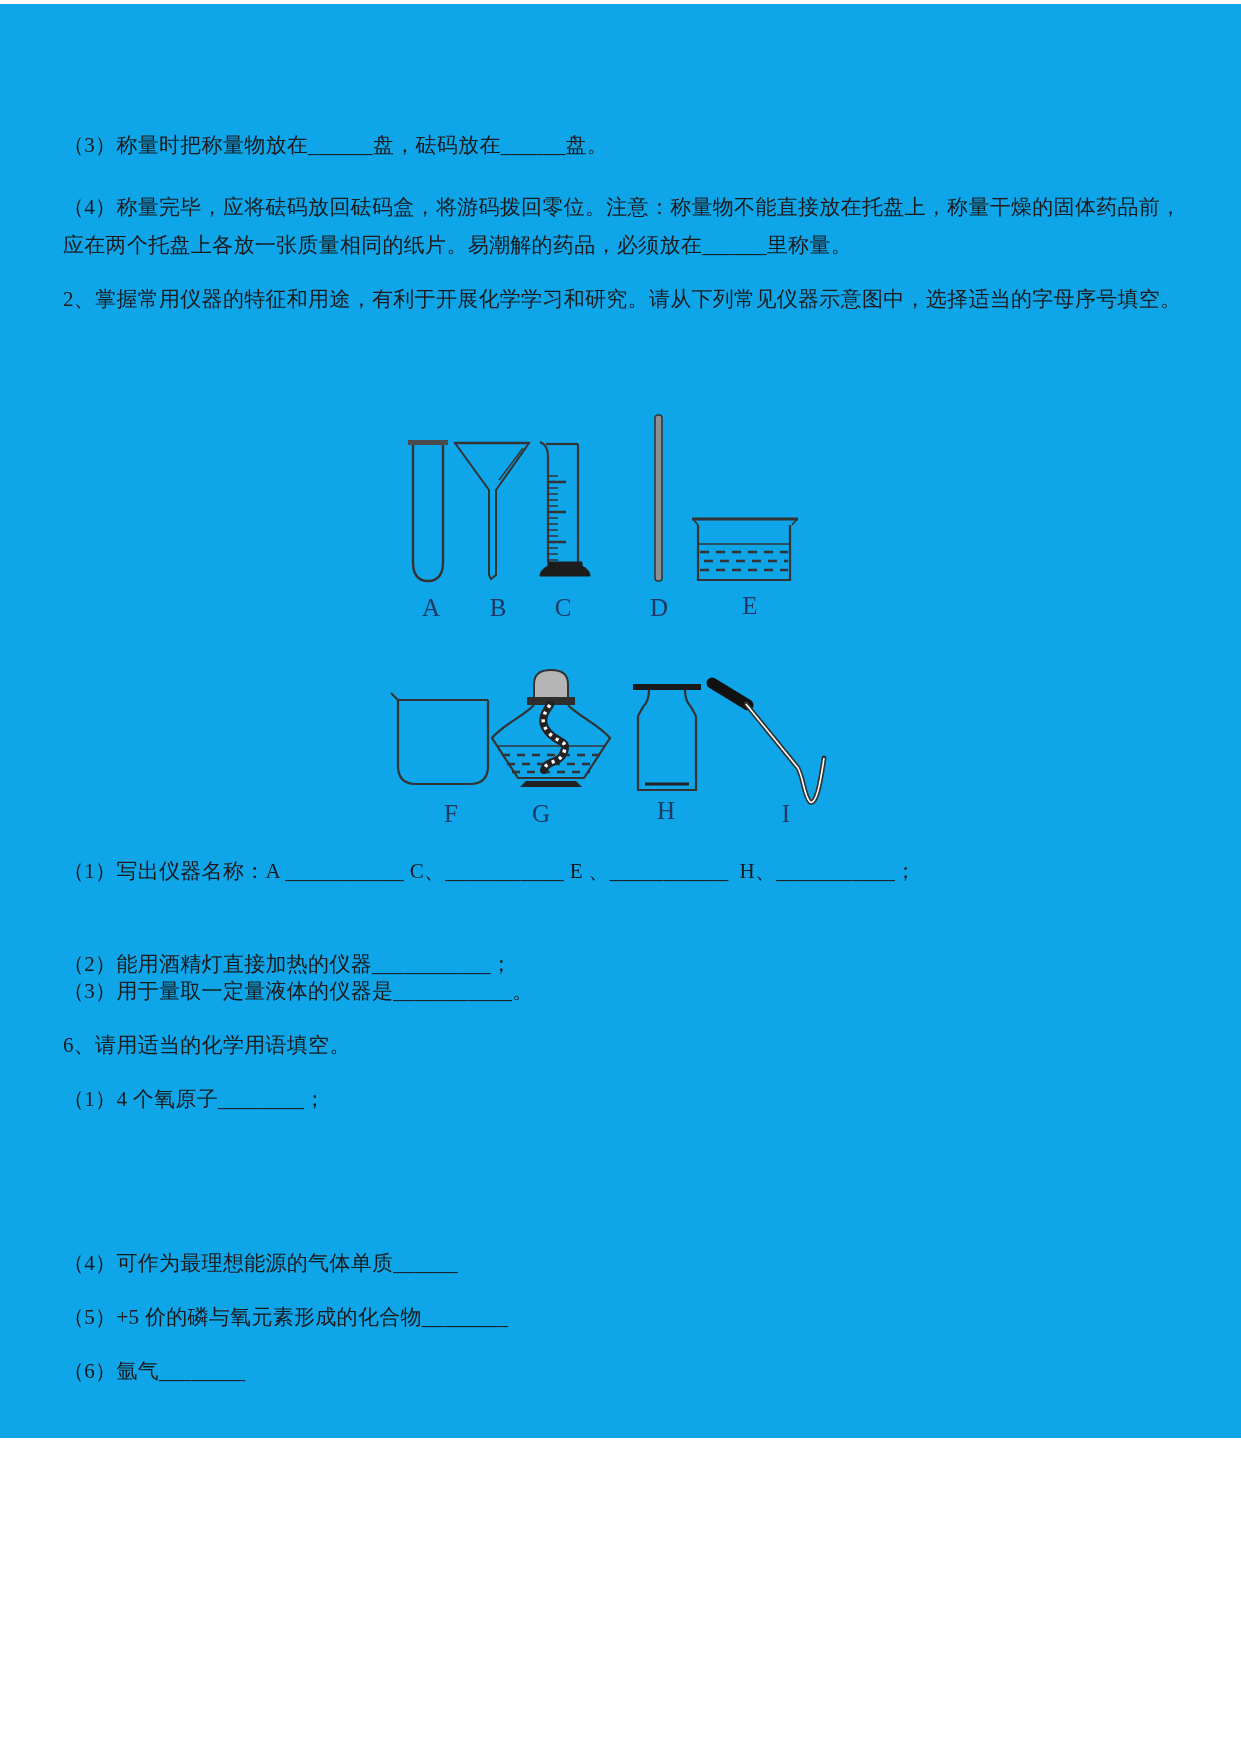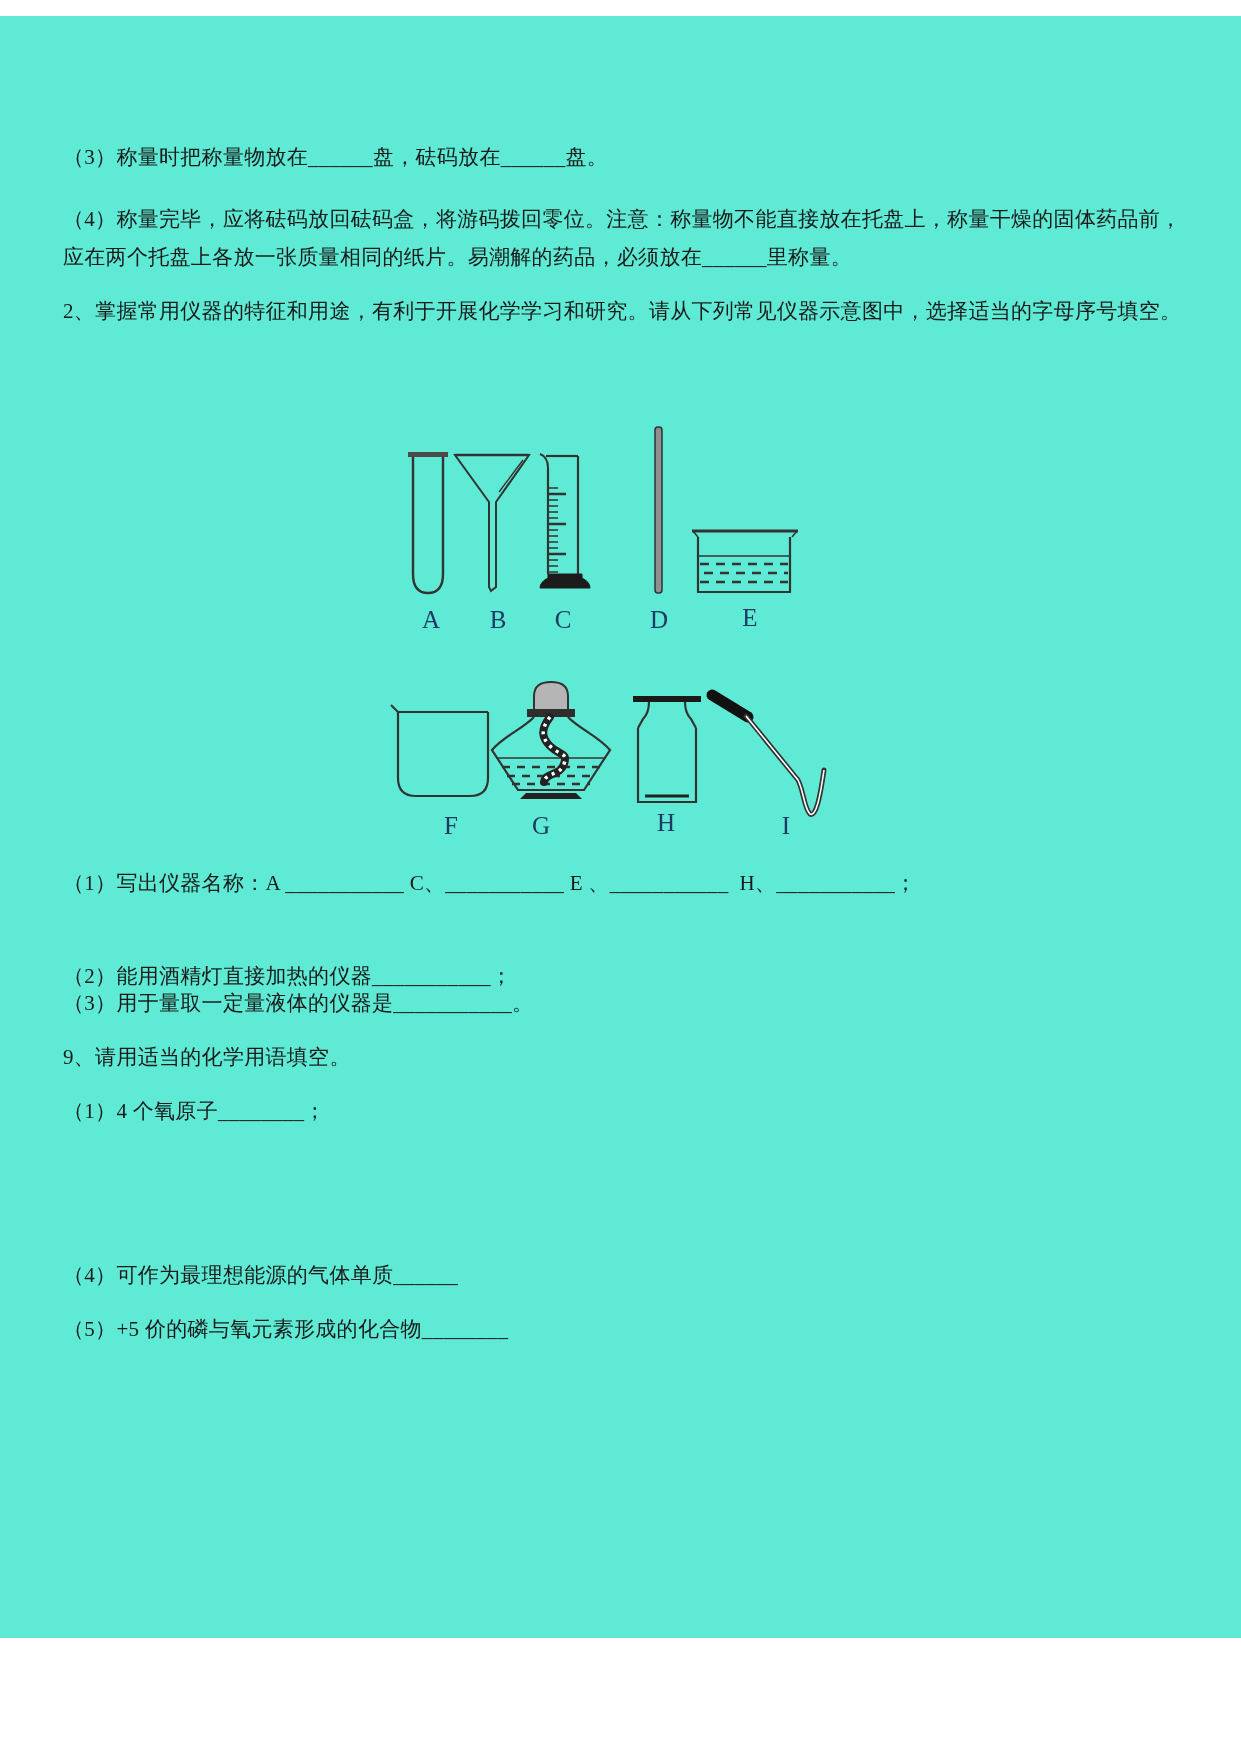--- a/index.html
+++ b/index.html
@@ -1,20 +1,20 @@
 <!DOCTYPE html>
 <html><head>
 <meta charset="utf-8">
 <style>
   html,body{margin:0;padding:0;background:#ffffff;}
   .page{
     position:relative;
-    width:1241px;height:1622px;
-    background:#5eead4;
-    margin:16px auto;
+    width:1241px;height:1434px;
+    background:#0ea5e9;
+    margin:4px auto;
     font-family:"Liberation Serif","DejaVu Serif",serif;
     color:#1a1a1a;
     overflow:hidden;
   }
   .para{
     position:absolute;
     left:63px;
     width:1119px;
     font-size:21px;
     line-height:38px;
@@ -146,19 +146,20 @@
 
   <div class="dlabel" style="left:435px;top:796px;">F</div>
   <div class="dlabel" style="left:525px;top:796px;">G</div>
   <div class="dlabel" style="left:650px;top:793px;">H</div>
   <div class="dlabel" style="left:770px;top:796px;">I</div>
 
   <div class="para" style="top:848px;">（1）写出仪器名称：A ___________ C、___________ E 、___________  H、___________；</div>
   <div class="para" style="top:941px;">（2）能用酒精灯直接加热的仪器___________；</div>
   <div class="para" style="top:968px;">（3）用于量取一定量液体的仪器是___________。</div>
 
-  <div class="para" style="top:1022px;">9、请用适当的化学用语填空。</div>
+  <div class="para" style="top:1022px;">6、请用适当的化学用语填空。</div>
   <div class="para" style="top:1076px;">（1）4 个氧原子________；</div>
   <div class="para" style="top:1240px;">（4）可作为最理想能源的气体单质______</div>
   <div class="para" style="top:1294px;">（5）+5 价的磷与氧元素形成的化合物________</div>
+  <div class="para" style="top:1348px;">（6）氩气________</div>
 
 
 </div>
 
 </body></html>

